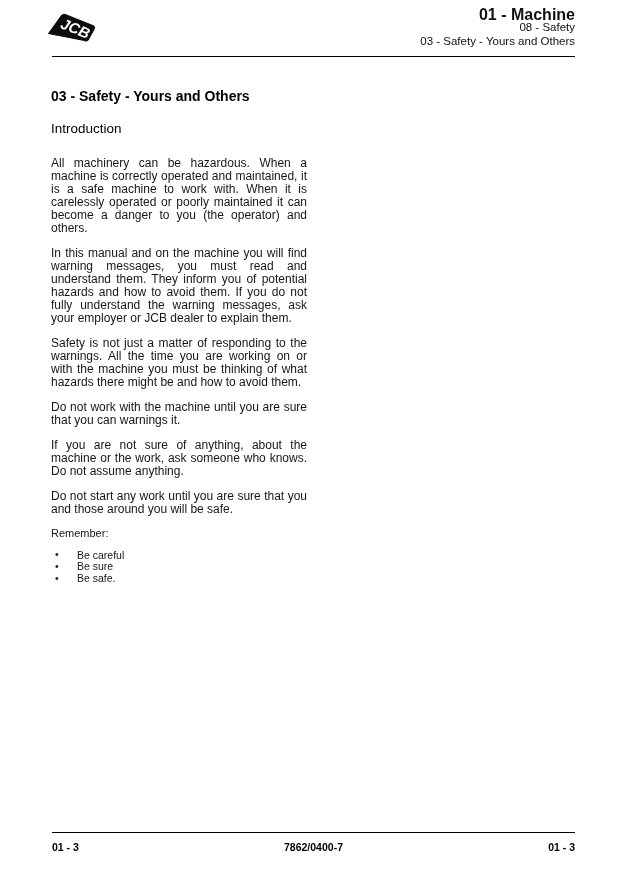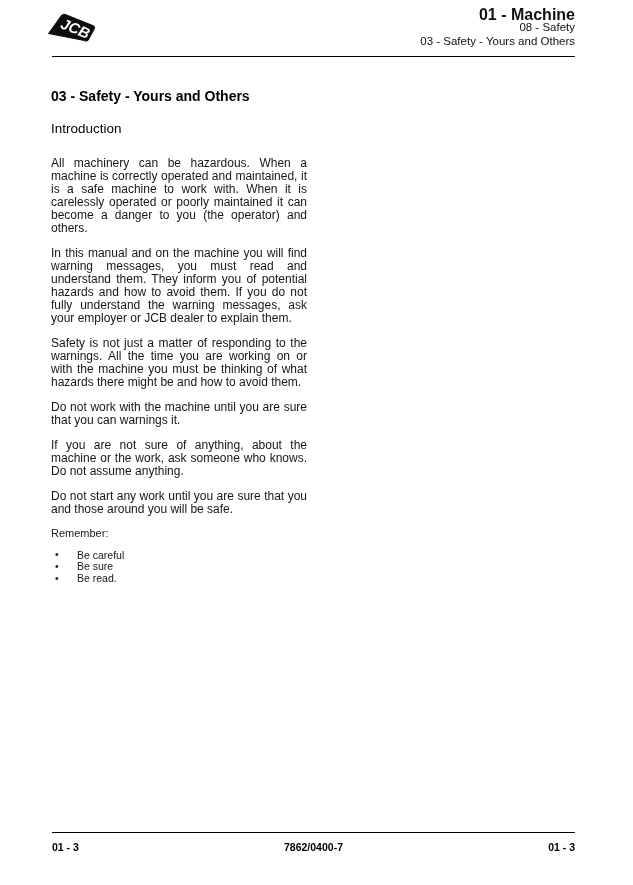--- a/index.html
+++ b/index.html
@@ -146,21 +146,21 @@
       <li class="bullet-item">
         <span class="bullet-char">•</span>
         <span>Be careful</span>
       </li>
       <li class="bullet-item">
         <span class="bullet-char">•</span>
         <span>Be sure</span>
       </li>
       <li class="bullet-item">
         <span class="bullet-char">•</span>
-        <span>Be read.</span>
+        <span>Be safe.</span>
       </li>
     </ul>
   </div>
 
   <div class="rule footer-rule"></div>
   <div class="footer">
     <span>01 - 3</span>
     <span>7862/0400-7</span>
     <span>01 - 3</span>
   </div>

